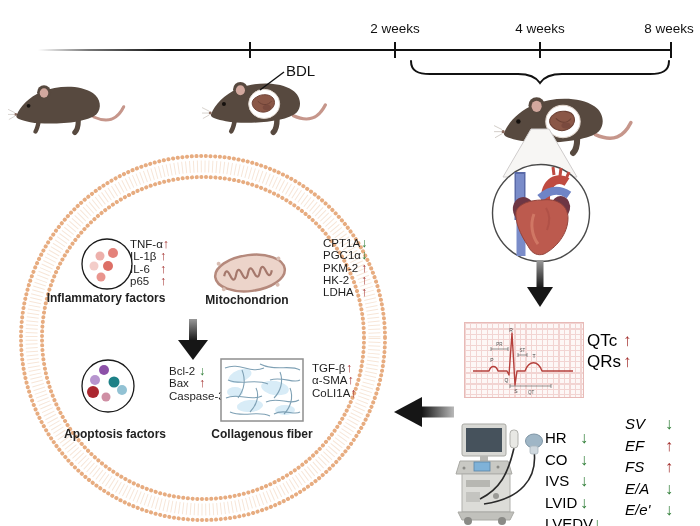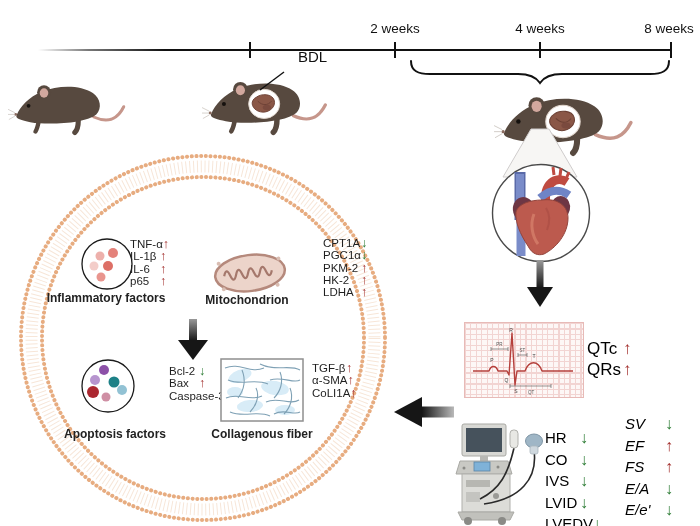--- a/index.html
+++ b/index.html
@@ -22,21 +22,21 @@
   #list-apop .mlabel{min-width:30px;padding-left:23px;}
   #list-coll .mlabel{min-width:34px;}
   .caption{font-size:12px;font-weight:700;color:#222;text-align:left;
            white-space:nowrap;transform:translateX(-50%);}
   
   .echo-list{font-size:15px;font-weight:500;line-height:21.6px;color:#000;}
   .echo-list .arrow{font-size:16px;}
   #echo1 .mlabel{min-width:35px;}
   #echo2 .mlabel{min-width:40px;}
   
-  .ecg-findings{font-size:17px;font-weight:500;line-height:21px;color:#000;margin-top:8px;}
+  .ecg-findings{font-size:17px;font-weight:500;line-height:21px;color:#000;}
   .ecg-findings .mlabel{min-width:36px;}
   .ecg-findings .arrow{font-size:17px;}
   
   .ecg-grid{width:118px;height:74px;background-color:#fdf7f6;border:1px solid #e7bab7;
     background-image:
       repeating-linear-gradient(to right,#f2d4d2 0,#f2d4d2 1px,transparent 1px,transparent 5.5px),
       repeating-linear-gradient(to bottom,#f2d4d2 0,#f2d4d2 1px,transparent 1px,transparent 5.5px);}
   .bdl{font-size:15px;font-weight:500;color:#111;}
 </style>
 </head>
@@ -84,21 +84,21 @@
     <use href="#sym-mouse"></use>
   </svg>
 
   <svg class="abs" style="left:202px;top:70px;" width="128" height="66" viewBox="0 0 140 72">
     <use href="#sym-mouse"></use>
       <use href="#sym-belly"></use>
   </svg>
   <svg class="abs" style="left:256px;top:70px;" width="30" height="22" viewBox="0 0 30 22">
     <path d="M28,2 L4,20" stroke="#111" stroke-width="1.4" fill="none"></path>
   </svg>
-  <div class="abs bdl" style="left:286px;top:48px;margin-left:12px;">BDL</div>
+  <div class="abs bdl" style="left:286px;top:62px;">BDL</div>
 
   <svg class="abs" style="left:494px;top:84px;" width="142" height="73" viewBox="0 0 140 72">
     <use href="#sym-mouse"></use>
       <use href="#sym-belly"></use>
   </svg>
 
   <svg class="abs" style="left:500px;top:127px;" width="82" height="52" viewBox="0 0 82 52">
     <polygon points="31,2 49,2 77,50 3,50" fill="#f7f6f4" stroke="#cfcccc" stroke-width="1"></polygon>
   </svg>
   <svg class="abs" style="left:490px;top:162px;" width="102" height="102" viewBox="0 0 102 102">

